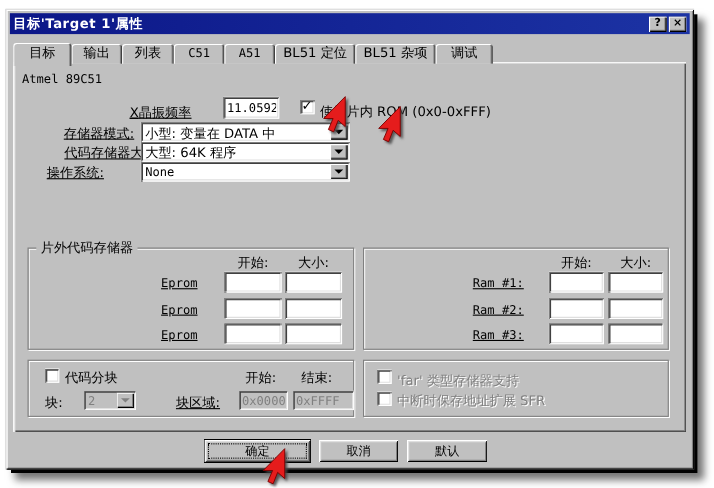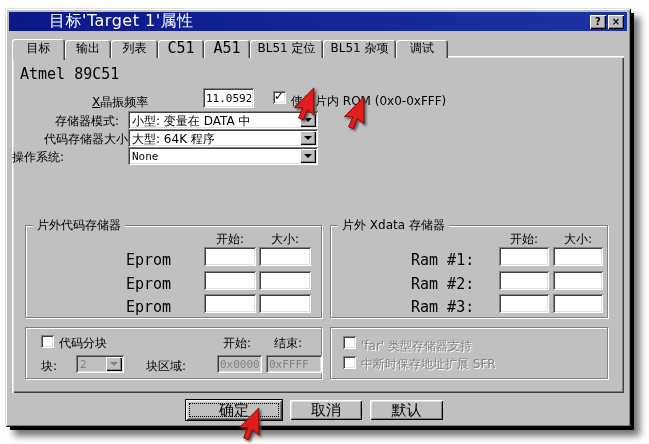--- a/index.html
+++ b/index.html
@@ -9,22 +9,22 @@
 
   
   .dialog { position:absolute; left:5px; top:8px; width:626px; height:419px;
             background:#c0c0c0;
             box-shadow: inset 1px 1px 0 #dfdfdf, inset -1px -1px 0 #0a0a0a,
                         inset 2px 2px 0 #fff,    inset -2px -2px 0 #808080,
                         4px 4px 0 -1px #000, 9px 9px 7px rgba(0,0,0,.55); }
   .titlebar { position:absolute; left:4px; top:4px; right:4px; height:19px;
               background:linear-gradient(90deg,#0c1788,#1c33a4);
               display:flex; align-items:center; padding:0 3px; }
-  .titlebar .title { color:#fff; font-weight:normal; font-size:16px; letter-spacing:0.5px;
-                     flex:1 1 auto; white-space:nowrap;margin-left:37px; }
+  .titlebar .title { color:#fff; font-weight:bold; font-size:12px; letter-spacing:0.5px;
+                     flex:1 1 auto; white-space:nowrap; }
   .tbtn { width:16px; height:14px; background:#c0c0c0; border:none; font-size:10px;
           font-weight:bold; line-height:12px; color:#000; margin-left:2px;
           box-shadow: inset 1px 1px 0 #fff, inset -1px -1px 0 #000,
                       inset -2px -2px 0 #808080; cursor:default;
           font-family:"DejaVu Sans", sans-serif; }
 
   
   .tabstrip { position:absolute; left:7px; top:29px; height:21px; display:flex;
               align-items:flex-end; z-index:4; }
   .tab { height:18px; line-height:17px; text-align:center; font-size:12px;
@@ -33,22 +33,22 @@
          box-shadow: inset 1px 1px 0 #fff, inset -1px 0 0 #404040, inset -2px 0 0 #808080; }
   .tab.active { height:21px; line-height:19px; margin-bottom:-2px; z-index:5; position:relative; }
 
   
   .panel { position:absolute; left:7px; top:48px; width:612px; height:337px;
            background:#c0c0c0; z-index:1;
            box-shadow: inset 1px 1px 0 #fff, inset 2px 2px 0 #dfdfdf,
                        inset -1px -1px 0 #404040, inset -2px -2px 0 #808080; }
 
   .lbl { position:absolute; font-size:12px; color:#000; white-space:nowrap; }
-  .mono { font-family:"DejaVu Sans Mono", monospace; font-size:15px; }
-  .r { text-align:left; }
+  .mono { font-family:"DejaVu Sans Mono", monospace; font-size:11px; }
+  .r { text-align:center;text-decoration:underline; }
 
   
   .edit { position:absolute; background:#fff; border:none; padding:1px 3px 0 3px;
           font-family:"DejaVu Sans Mono", monospace; font-size:11px; color:#000;
           box-shadow: inset 1px 1px 0 #808080, inset -1px -1px 0 #fff,
                       inset 2px 2px 0 #404040, inset -2px -2px 0 #dfdfdf; }
   .edit.dis { background:#c0c0c0; color:#808080; }
 
   
   .combo { position:absolute; height:18px; background:#fff;
@@ -74,21 +74,21 @@
   .cb .chk { position:absolute; left:1px; top:-2px; font-size:12px; font-weight:bold; color:#000; }
   .dislbl { color:#808080; text-shadow:1px 1px 0 #fff; }
 
   
   .group { position:absolute; border:1px solid #808080;
            box-shadow: inset 1px 1px 0 #fff, 1px 1px 0 #fff; }
   .group .gtitle { position:absolute; top:-9px; left:7px; background:#c0c0c0;
                    padding:0 4px; font-size:12px; white-space:nowrap; }
 
   
-  .btn { position:absolute; background:#c0c0c0; border:none; font-size:15px; color:#000;
+  .btn { position:absolute; background:#c0c0c0; border:none; font-size:11px; color:#000;
          font-family:"DejaVu Sans", sans-serif; cursor:default;
          box-shadow: inset 1px 1px 0 #fff, inset -1px -1px 0 #000,
                      inset 2px 2px 0 #dfdfdf, inset -2px -2px 0 #808080; }
   .btn.default { box-shadow: inset 0 0 0 1px #000,
                      inset 2px 2px 0 #fff, inset -2px -2px 0 #404040,
                      inset 3px 3px 0 #dfdfdf, inset -3px -3px 0 #808080; }
   .btn.default::after { content:""; position:absolute; left:4px; right:4px; top:4px; bottom:4px;
                         border:1px dotted #000; }
 
   
@@ -166,21 +166,20 @@
         <div class="lbl mono r" style="left:100px; top:49px; width:74px;">Eprom</div>
         <input class="edit" style="left: 178px; top: 45px; width: 52px; height: 19px;" value="">
         <input class="edit" style="left: 233px; top: 45px; width: 52px; height: 19px;" value="">
 
         <div class="lbl mono r" style="left:100px; top:72px; width:74px;">Eprom</div>
         <input class="edit" style="left: 178px; top: 68px; width: 52px; height: 19px;" value="">
         <input class="edit" style="left: 233px; top: 68px; width: 52px; height: 19px;" value="">
       </div>
 
       <div class="group" style="left:318px; top:169px; width:278px; height:93px;">
-        <span class="gtitle">片外 Xdata 存储器</span>
         <div class="lbl" style="left:168px; top:5px; width:50px; text-align:center;">开始:</div>
         <div class="lbl" style="left:222px; top:5px; width:50px; text-align:center;">大小:</div>
 
         <div class="lbl mono r" style="left:80px; top:25px; width:84px;">Ram #1:</div>
         <input class="edit" style="left: 168px; top: 21px; width: 50px; height: 19px;" value="">
         <input class="edit" style="left: 222px; top: 21px; width: 50px; height: 19px;" value="">
 
         <div class="lbl mono r" style="left:80px; top:49px; width:84px;">Ram #2:</div>
         <input class="edit" style="left: 168px; top: 45px; width: 50px; height: 19px;" value="">
         <input class="edit" style="left: 222px; top: 45px; width: 50px; height: 19px;" value="">

